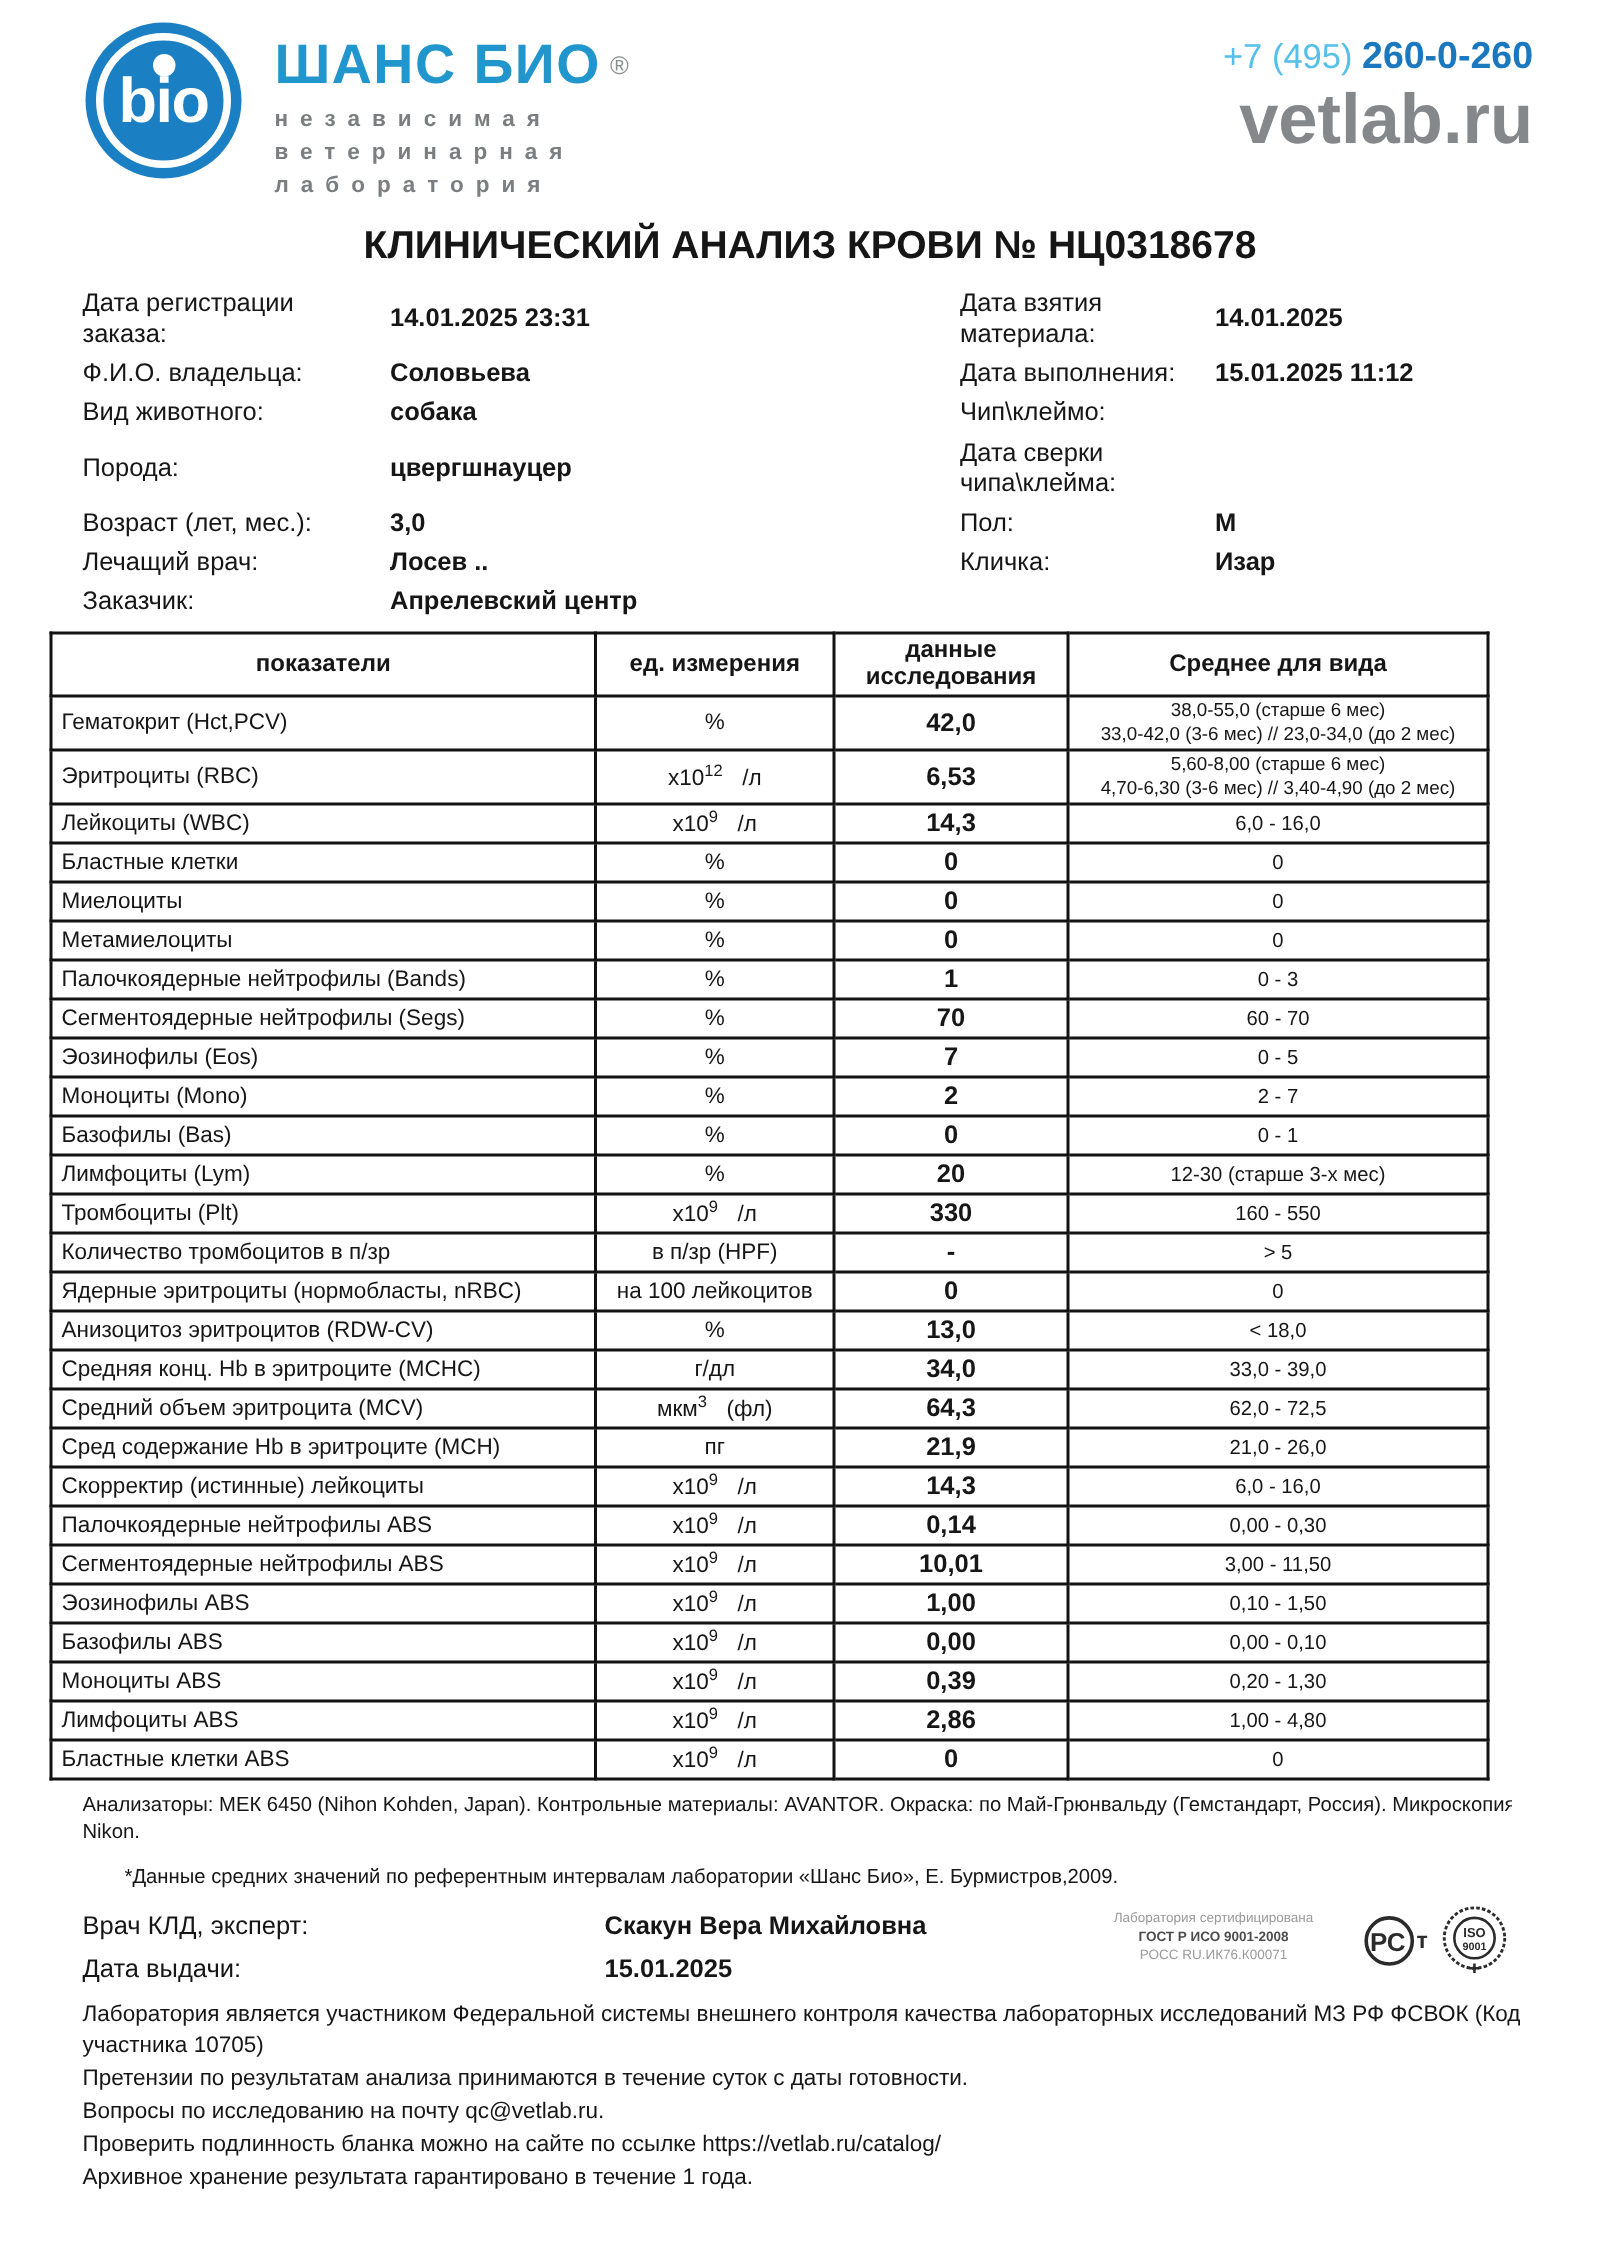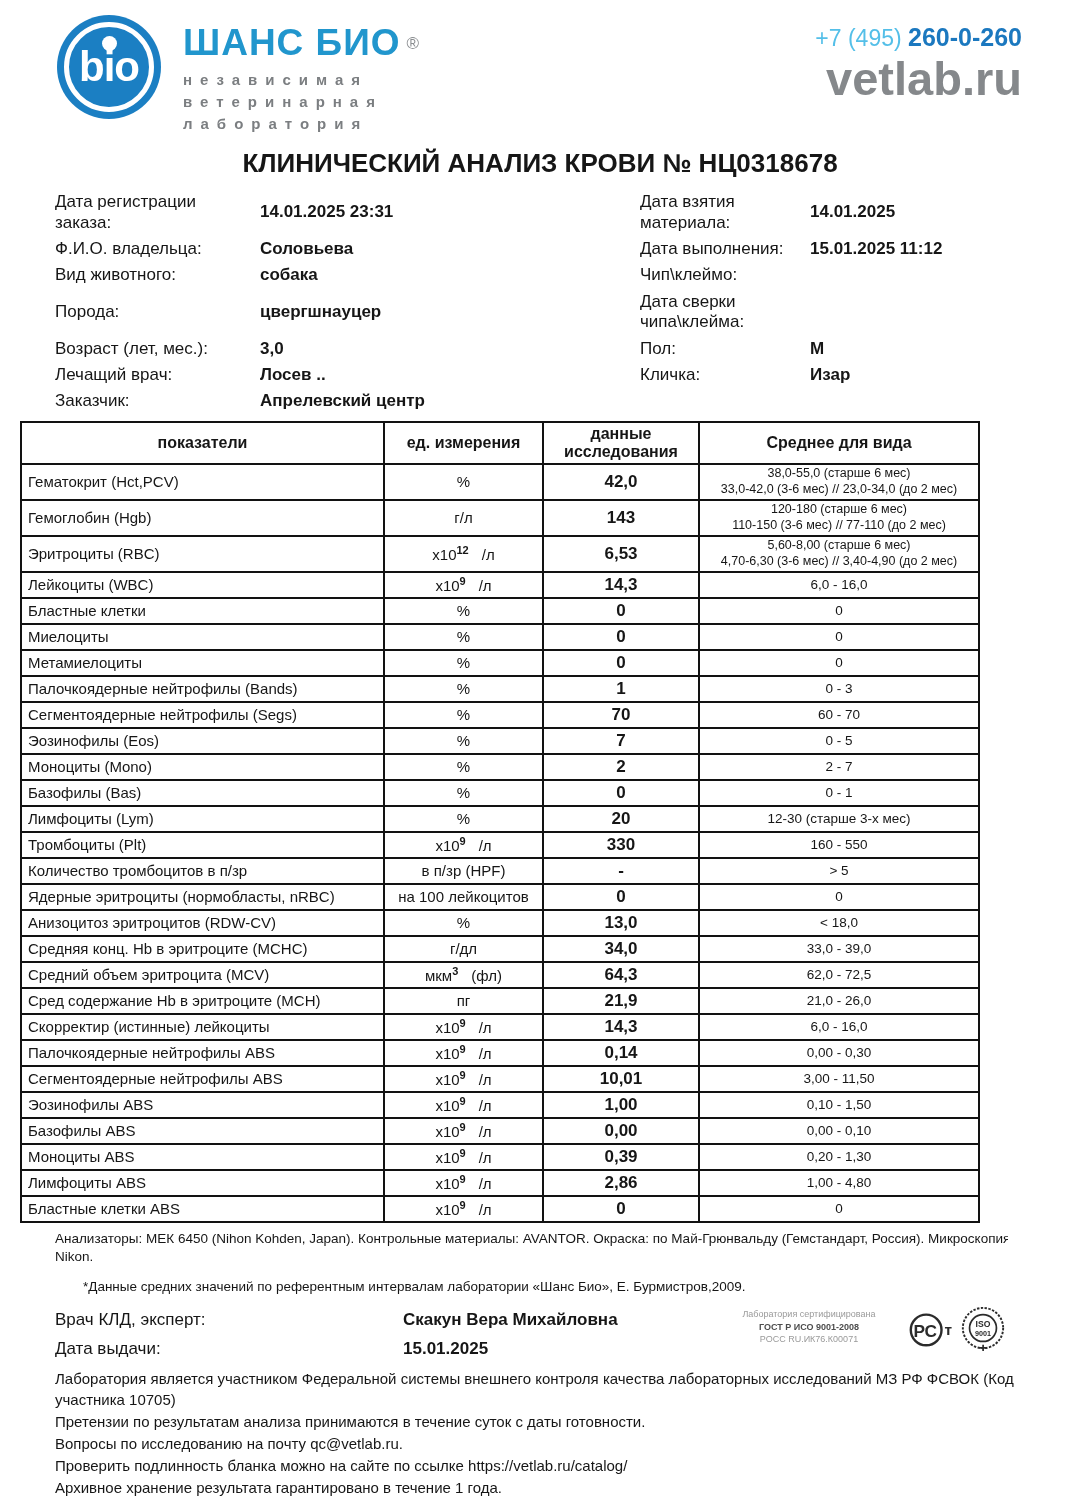--- a/index.html
+++ b/index.html
@@ -29,26 +29,26 @@
   
   .title { text-align:center; font-size:26px; font-weight:bold; margin-top:14px; letter-spacing:0px; }
   
   .info-grid { margin:10px 0 0 55px; width:975px; display:grid;
     grid-template-columns:205px 380px 170px 1fr; align-items:center; }
   .info-label { font-size:17px; line-height:1.2; padding:3px 6px 3px 0; }
   .info-value { font-size:17px; font-weight:bold; line-height:1.2; padding:3px 6px 3px 0; }
   .info-cell-min { min-height:26px; display:flex; align-items:center; }
   .info-cell-tall { min-height:44px; display:flex; align-items:center; }
   
-  table.report { border-collapse:collapse; table-layout:fixed; margin:6px 0 0 20px; width:958px;padding-left:24px; }
+  table.report { border-collapse:collapse; table-layout:fixed; margin:6px 0 0 33px; width:958px;padding-left:24px; }
   table.report th, table.report td { border:2px solid #121212; }
   table.report th { font-size:16px; font-weight:bold; height:42px; padding:2px; }
   td.c-name { font-size:15px; text-align:left; padding:2px 4px 2px 6px; }
   td.c-unit { font-size:15px; text-align:center; padding:2px; }
-  td.c-unit sup { font-size:11px;font-weight:bold; }
+  td.c-unit sup { font-size:11px; }
   .unit-post { margin-left:13px; }
   td.c-val { font-size:17px; font-weight:bold; text-align:center; padding:2px; }
   td.c-ref { font-size:13.5px; text-align:center; padding:1px 2px; }
   tr.row-norm { height:26px; }
   tr.row-tall { height:36px; }
   tr.row-tall td.c-ref { font-size:12.5px; line-height:1.25; }
   
   .notes { margin:7px 0 0 55px; font-size:13.5px; line-height:1.35; }
   .fn-line1 { white-space:nowrap; overflow:hidden; width:953px; }
   .ref-note { margin-top:12px; font-size:13.5px;margin-left:28px; }
@@ -145,29 +145,20 @@
         <tr class="row-tall">
           <td class="c-name">Гематокрит (Hct,PCV)</td>
           <td class="c-unit"><span>%</span></td>
           <td class="c-val">42,0</td>
           <td class="c-ref">
             <div>38,0-55,0 (старше 6 мес)</div>
             <div>33,0-42,0 (3-6 мес)  //  23,0-34,0 (до 2 мес)</div>
           </td>
         </tr>
         <tr class="row-tall">
-          <td class="c-name">Гемоглобин (Hgb)</td>
-          <td class="c-unit"><span>г/л</span></td>
-          <td class="c-val">143</td>
-          <td class="c-ref">
-            <div>120-180 (старше 6 мес)</div>
-            <div>110-150 (3-6 мес)  //  77-110  (до 2 мес)</div>
-          </td>
-        </tr>
-        <tr class="row-tall">
           <td class="c-name">Эритроциты (RBC)</td>
           <td class="c-unit"><span>х10</span><sup>12</sup><span class="unit-post">/л</span></td>
           <td class="c-val">6,53</td>
           <td class="c-ref">
             <div>5,60-8,00 (старше 6 мес)</div>
             <div>4,70-6,30 (3-6 мес)  //  3,40-4,90 (до 2 мес)</div>
           </td>
         </tr>
         <tr class="row-norm">
           <td class="c-name">Лейкоциты (WBC)</td>

